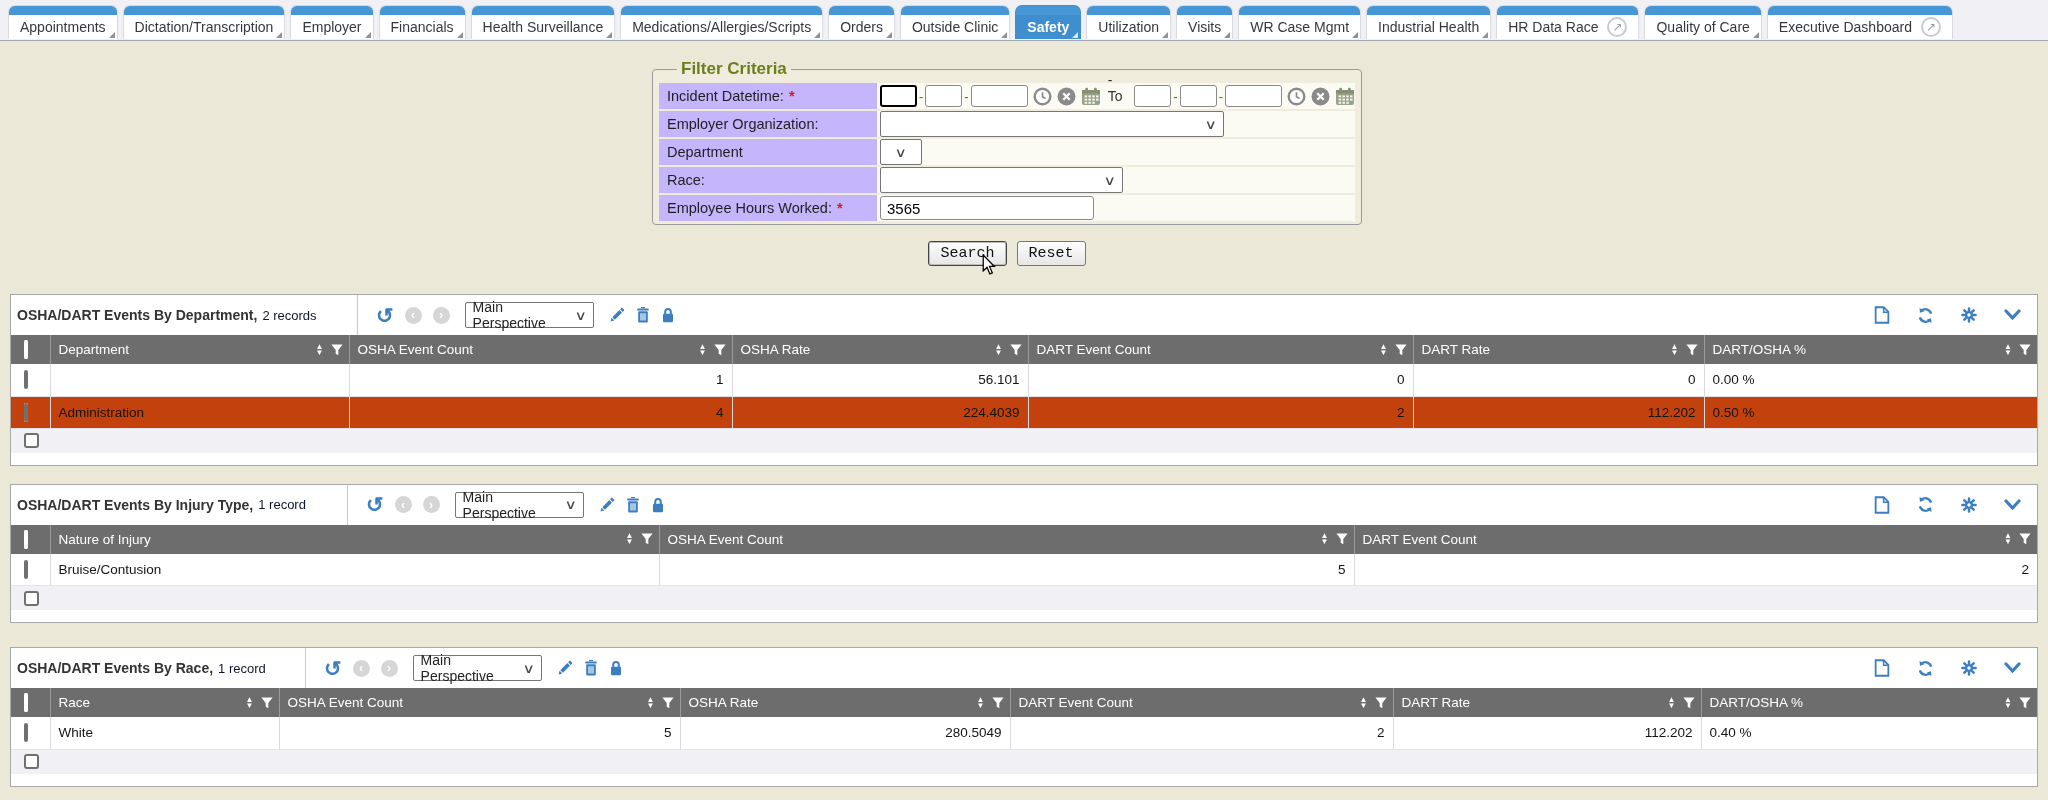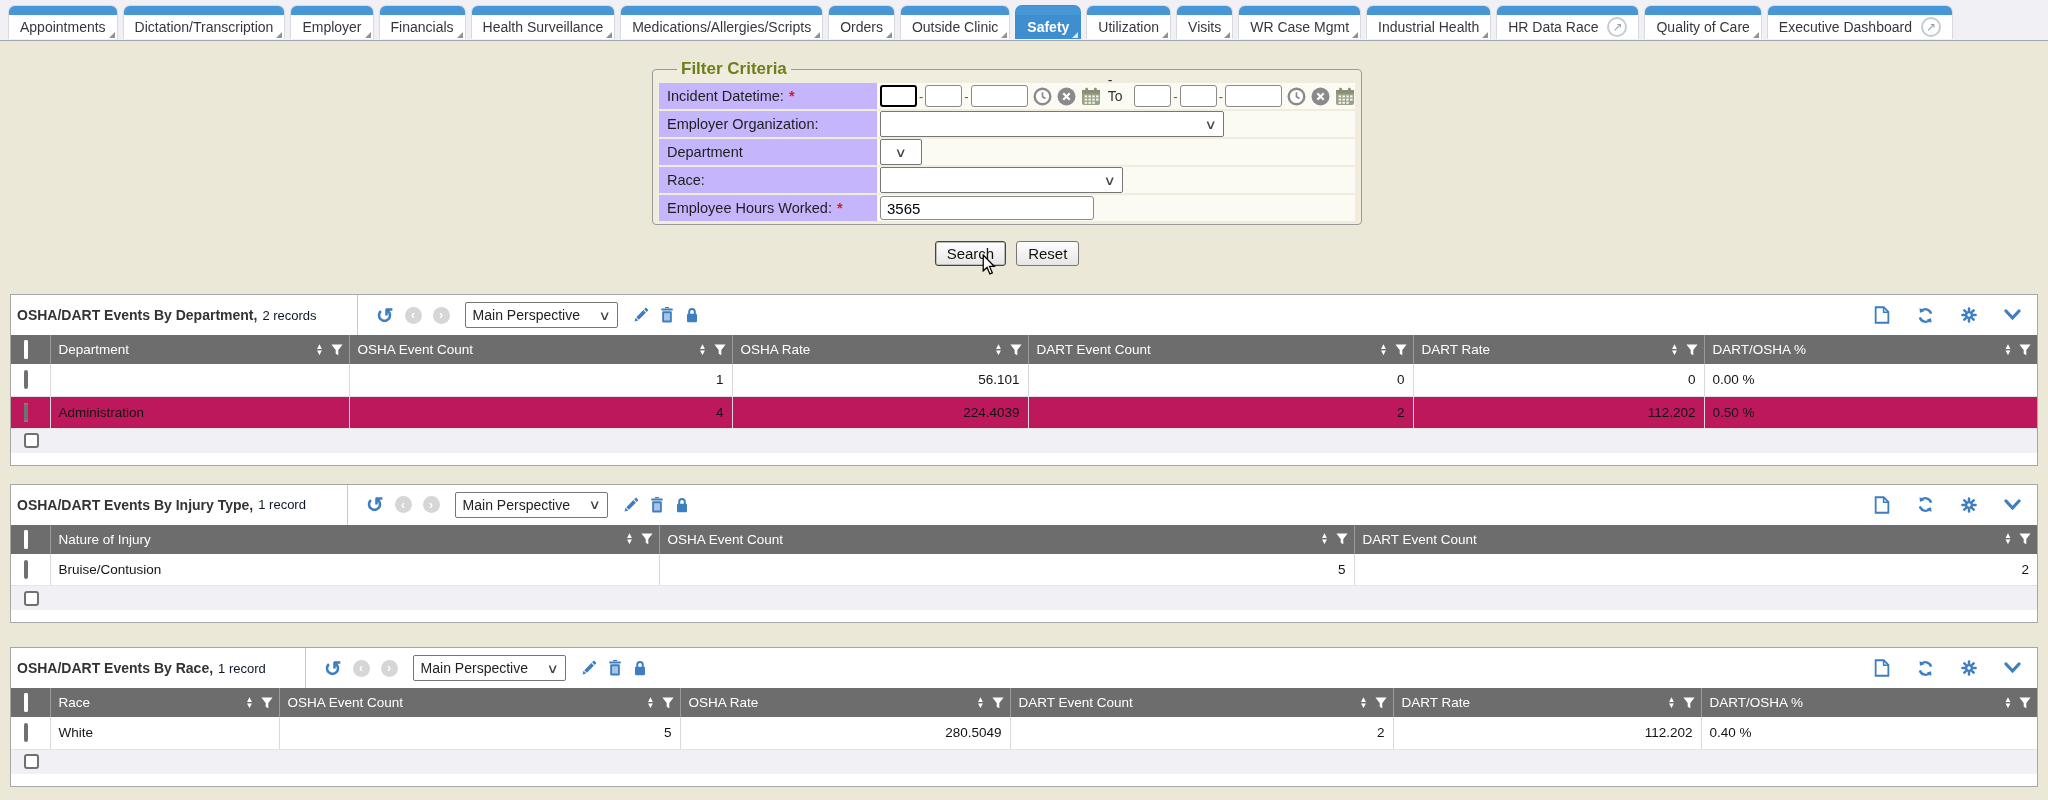--- a/index.html
+++ b/index.html
@@ -68,61 +68,61 @@
   .chev { color:#444; font-size:13px; transform:scaleX(1.3); }
   .hours-input {
     width:214px; height:24px; border:1px solid #8a8a8a; border-radius:3px;
     font-size:15px; padding:0 6px; font-family:inherit; background:#fff;
   }
   .filter-buttons {
     position:absolute; top:200px; left:652px; width:710px;
     display:flex; justify-content:center; gap:10px;
   }
   .btn {
-    font-family:Liberation Sans, sans-serif; font-size:15px; color:#111; padding:3px 11px;
+    font-family:Liberation Mono, monospace; font-size:15px; color:#111; padding:3px 11px;
     border:1px solid #777; border-radius:3px;
     background:linear-gradient(#fefefe,#e6e6e6); cursor:pointer;
   }
   .btn.focus { border-color:#444; box-shadow:0 0 0 1px #bbb inset; }
   
   .panel { margin:0 10px; background:#fff; border:1px solid #a8a8a8; }
   .panel.gap18 { margin-bottom:18px; } .panel.gap24 { margin-bottom:24px; }
   .panel-header { display:flex; align-items:center; height:40px; background:#fff; }
   .panel-title-box {
     display:flex; align-items:baseline; padding-left:6px; height:100%;
     align-items:center; border-right:1px solid #c8c8c8; flex:0 0 auto;
   }
   .panel-title { font-size:14px; font-weight:bold; color:#333; }
   .panel-count { font-size:13px; color:#0f172a; margin-left:5px; }
   .toolbar { display:flex; align-items:center; gap:11px; margin-left:18px; }
   .undo-ico { color:#3d7ec1; font-size:21px; font-weight:bold; line-height:1; cursor:pointer; }
   .nav-circle {
     width:17px; height:17px; border-radius:50%; background:#d6d6d6; color:#fff;
     display:flex; align-items:center; justify-content:center; font-size:12px; font-weight:bold;
   }
-  .toolbar .mselect { width:153px; margin:0 4px; }
+  .toolbar .mselect { width:129px; margin:0 4px; }
   .spacer { flex:1; }
   .right-icons { display:flex; align-items:center; gap:27px; padding-right:16px; }
   .right-icons .ico, .toolbar .ico { margin:0; }
   
   table.grid { width:100%; border-collapse:collapse; table-layout:fixed; }
   table.grid th {
     background:#6d6d6d; color:#fff; font-weight:normal; font-size:13.5px;
     height:29px; text-align:left; border-left:1px solid #9a9a9a; padding:0 6px 0 8px;
   }
   table.grid th:first-child { border-left:none; }
   .th-inner { display:flex; align-items:center; }
   .th-label { flex:1; white-space:nowrap; overflow:hidden; }
   .sort { display:inline-flex; flex-direction:column; line-height:6px; font-size:8px; color:#fff; margin-right:7px; cursor:pointer; }
   table.grid td {
     height:32px; font-size:13.5px; color:#141414; border-left:1px solid #d9d9de;
     border-bottom:1px solid #e4e4e8; padding:0 8px; white-space:nowrap; overflow:hidden;
   }
   table.grid td:first-child { border-left:none; }
-  table.grid tr.alt td { background:#be185d;margin-left:12px; }
+  table.grid tr.alt td { background:#c2410c;margin-left:12px; }
   td.al { text-align:left; } td.ar { text-align:right; }
   .cb { width:15px; height:15px; background:#fff; border:2px solid #707070; border-radius:3px; cursor:pointer; }
   .cb.hdr { border-color:#fff; }
   .cbcell { padding-left:13px !important; }
   .empty-row { height:24px; background:#f1f1f5; display:flex; align-items:center; padding-left:13px; }
   .panel-footer { height:12px; background:#fff; }
   
   .cursor { position:absolute; left:979px; top:254px; z-index:50; pointer-events:none; }
 </style>
 </head>

